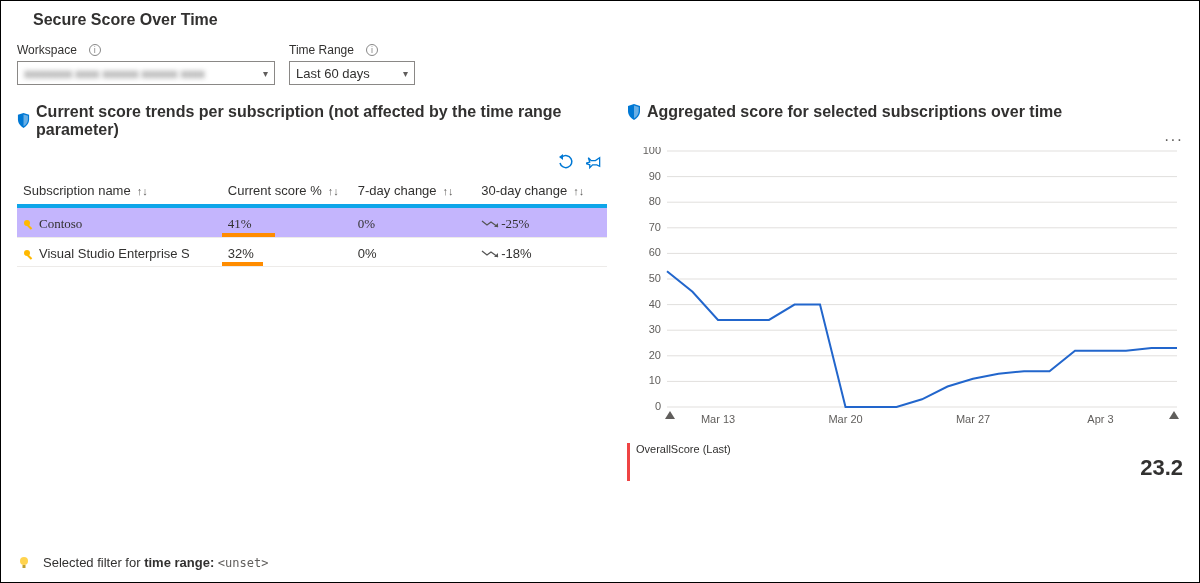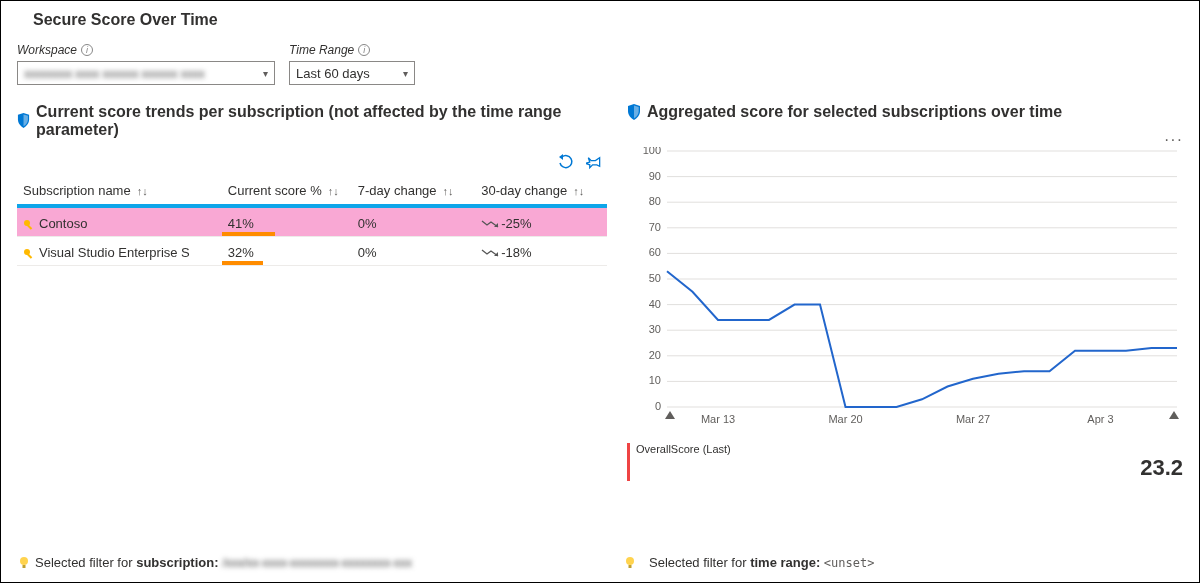--- a/index.html
+++ b/index.html
@@ -27,22 +27,21 @@
     display: flex;
     gap: 14px;
     margin-bottom: 18px;
   }
   .param-block { display: flex; flex-direction: column; gap: 4px; }
   .param-label {
     font-size: 12px;
     color: #323130;
     display: flex;
     align-items: center;
-    gap: 4px;
-    font-style: italic;
+    gap: 12px;
   }
   .info-icon {
     display: inline-flex;
     width: 12px; height: 12px;
     border: 1px solid #888;
     border-radius: 50%;
     font-size: 9px;
     align-items: center;
     justify-content: center;
     color: #888;
@@ -103,21 +102,21 @@
     padding: 6px 6px;
     border-bottom: 4px solid #0ea5e9;
     white-space: nowrap;
   }
   .sort-icon { color:#605e5c; font-size:11px; margin-left:6px; }
   table.trends td {
     padding: 8px 6px 4px 6px;
     border-bottom: 1px solid #edebe9;
     vertical-align: top;
   }
-  tr.row-sel td { background: #f9a8d4; }
+  tr.row-sel td { background: #c4b5fd; font-family: Liberation Serif, serif; }
   .key-icon {
     width: 12px; height: 12px; display:inline-block; vertical-align:middle;
     margin-right: 4px;
   }
   .key-icon svg { display:block; }
   .score-cell { position: relative; width: 130px; }
   .score-bar {
     height: 4px;
     background: #ff8c00;
     position: absolute;
@@ -311,32 +310,20 @@
       </div>
 
       <div class="metric-block">
         <div class="metric-title">OverallScore (Last)</div>
         <div class="metric-value">23.2</div>
       </div>
     </div>
   </div>
 
   <div class="footer-row">
-    <div class="footer-left">
-      <span class="bulb-icon">
-        <svg viewBox="0 0 14 14">
-            <circle cx="7" cy="5" r="4" fill="#ffd34e"></circle>
-            <rect x="5.5" y="9" width="3" height="3" fill="#c0a030"></rect>
-          </svg>
-      </span>
-      <span class="footer-label">
-        <span>Selected filter for </span><b>subscription:</b>
-        <span class="blurred">/xxx/xx-xxxx-xxxxxxxx-xxxxxxxx-xxx</span>
-      </span>
-    </div>
     <div class="footer-right">
       <span class="bulb-icon">
         <svg viewBox="0 0 14 14">
             <circle cx="7" cy="5" r="4" fill="#ffd34e"></circle>
             <rect x="5.5" y="9" width="3" height="3" fill="#c0a030"></rect>
           </svg>
       </span>
       <span class="footer-label">
         <span>Selected filter for </span><b>time range:</b>
         <span class="unset">&lt;unset&gt;</span>

